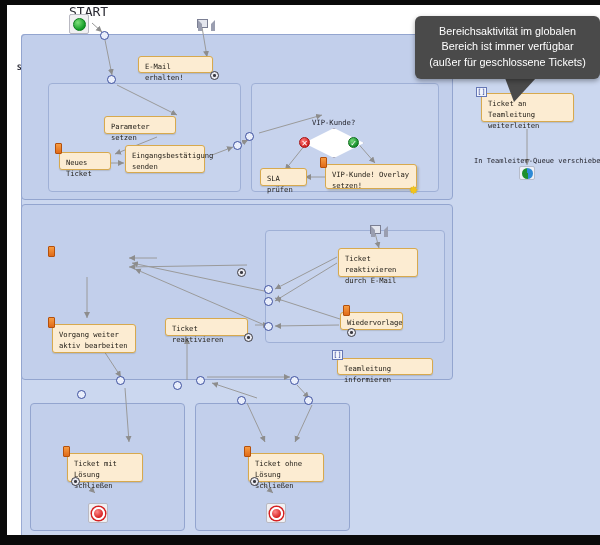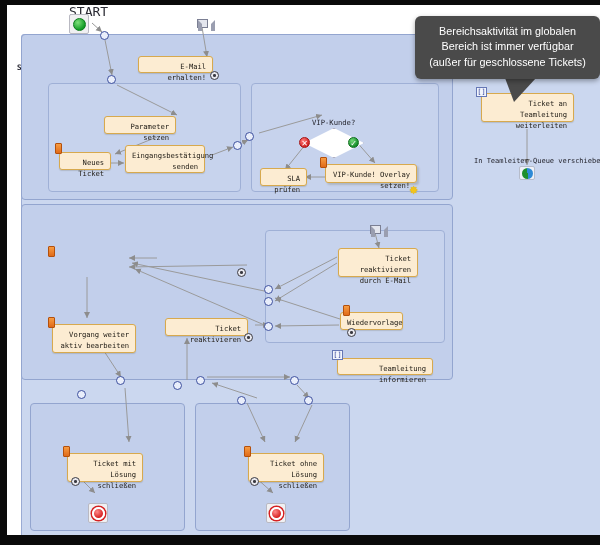--- a/index.html
+++ b/index.html
@@ -69,21 +69,20 @@
     border:1px solid #d7a94e;
     border-radius:3px;
     font-family:"DejaVu Sans Mono", monospace;
     font-size:7.2px;
     color:#25211a;
     line-height:1.55;
     padding:4px 6px;
     z-index:20;
     letter-spacing:-0.05px;
     box-shadow:0 1px 1px rgba(80,70,40,0.18);
-    text-align:right;
   }
   .node.shadow-big { box-shadow:2px 2px 2px rgba(90,80,50,0.22); }
 
   
   .badge-orange {
     position:absolute; width:7px; height:11px;
     background:linear-gradient(#f79c42,#e06a18);
     border:1px solid #b4500c; border-radius:1px;
     z-index:22;
   }
@@ -375,21 +374,21 @@
     <div class="gw-label" style="left:305px; top:113px;">VIP-Kunde?</div>
     <div class="gateway" style="left:297px; top:123px;">
       <div class="dia"></div>
     </div>
     <div class="mark-no" style="left:292px; top:132px;">✕</div>
     <div class="mark-yes" style="left:341px; top:132px;">✓</div>
 
     <div class="node" style="left:253px; top:163px; width:47px; height:18px; ">SLA prüfen</div>
 
     <div class="badge-orange" style="left:313px; top:152px;"></div>
-    <div class="node shadow-big" style="left:318px; top:159px; width:92px; height:19px;">VIP-Kunde! Overlay setzen!</div>
+    <div class="node shadow-big" style="left:318px; top:159px; width:92px; height:25px;">VIP-Kunde! Overlay setzen!</div>
     <div class="badge-star" style="left:402px; top:180px;">✸</div>
 
     <div class="badge-bracket" style="left:469px; top:82px;">[]</div>
     <div class="node" style="left:474px; top:88px; width:93px; height:29px;">Ticket an Teamleitung weiterleiten</div>
     <div class="txt-small" style="left:467px; top:152px;">In Teamleiter-Queue verschieben</div>
     <div class="queue-icon" style="left:512px; top:161px;">
         <div class="gr"></div>
       </div>
 
     <div class="badge-orange" style="left:41px; top:241px;"></div>

